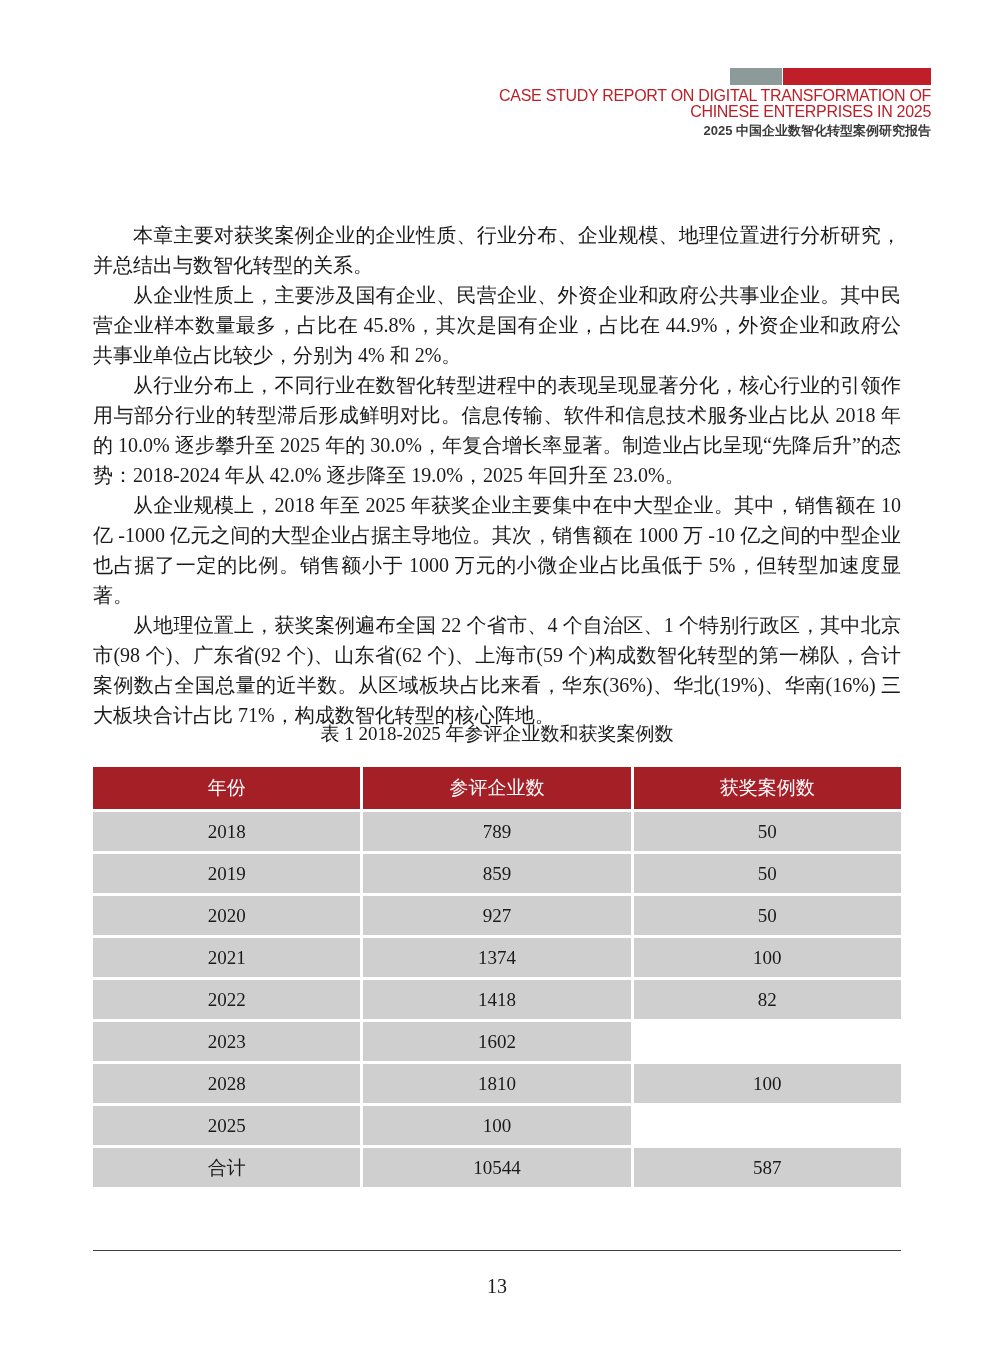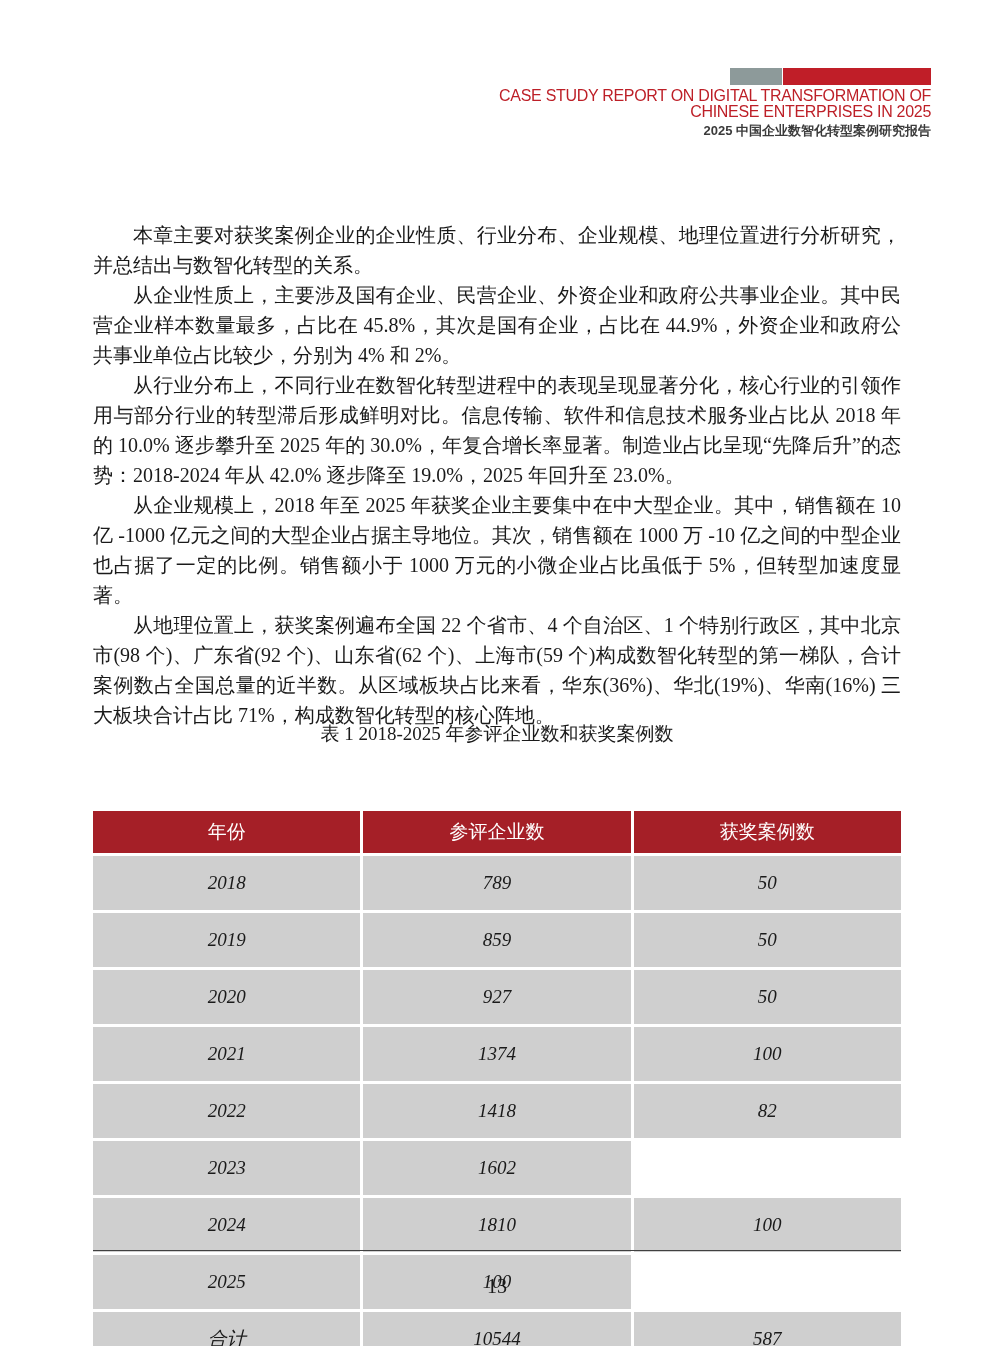--- a/index.html
+++ b/index.html
@@ -85,30 +85,28 @@
   .trow { margin-top: 3px; }
   .hcell {
     height: 42px;
     background: var(--table-header-bg, #a51f27);
     color: var(--table-header-text, #ffffff);
     font-family: "Liberation Sans", "DejaVu Sans", sans-serif;
     font-size: 19px;
     display: flex;
     align-items: center;
     justify-content: center;
-    margin-top: 44px;
   }
   .tcell {
-    height: 54px;
+    height: 39px;
     background: var(--table-row-bg, #cfcfcf);
     font-size: 19px;
     display: flex;
     align-items: center;
     justify-content: center;
-    font-style: italic;
   }
 
   
   .footer-rule {
     position: absolute;
     left: 93px;
     top: 1250px;
     width: 808px;
     height: 1px;
     background: var(--rule-gray, #404040);
@@ -179,21 +177,21 @@
         <div class="trow">
           <div class="tcell">2022</div>
           <div class="tcell">1418</div>
           <div class="tcell">82</div>
         </div>
         <div class="trow">
           <div class="tcell">2023</div>
           <div class="tcell">1602</div>
         </div>
         <div class="trow">
-          <div class="tcell">2024</div>
+          <div class="tcell">2028</div>
           <div class="tcell">1810</div>
           <div class="tcell">100</div>
         </div>
         <div class="trow">
           <div class="tcell">2025</div>
           <div class="tcell">100</div>
         </div>
         <div class="trow">
           <div class="tcell">合计</div>
           <div class="tcell">10544</div>

